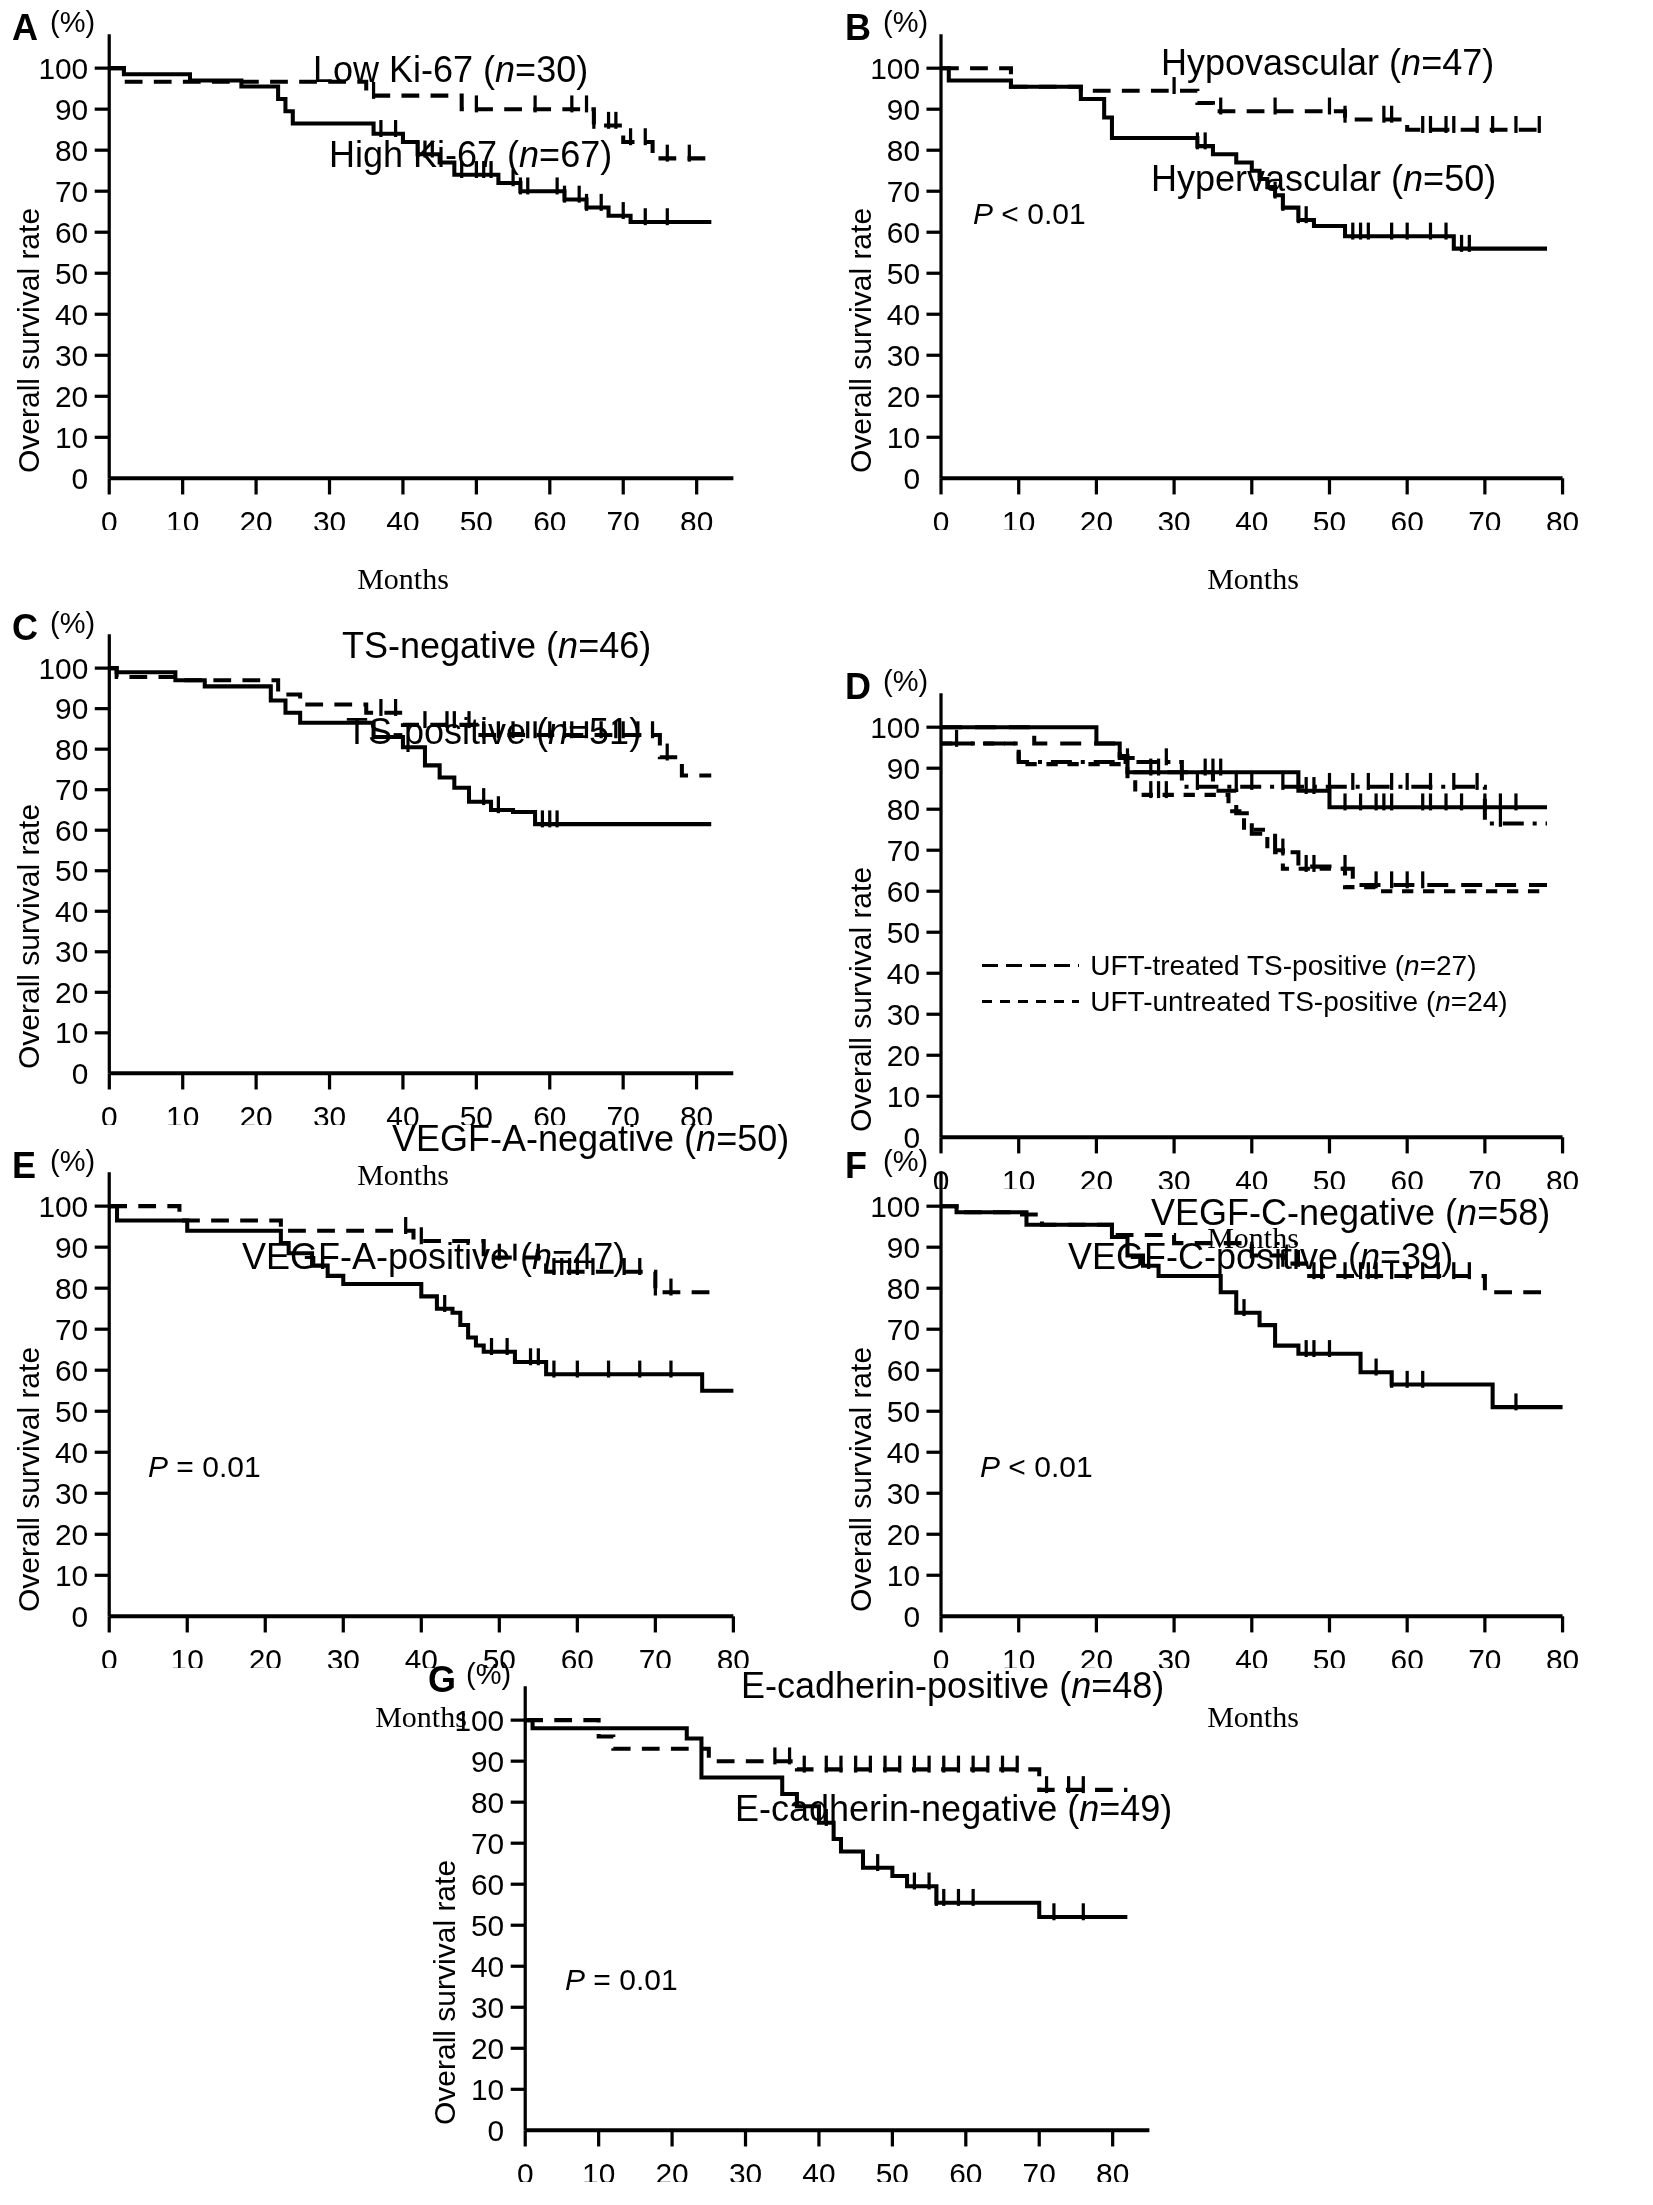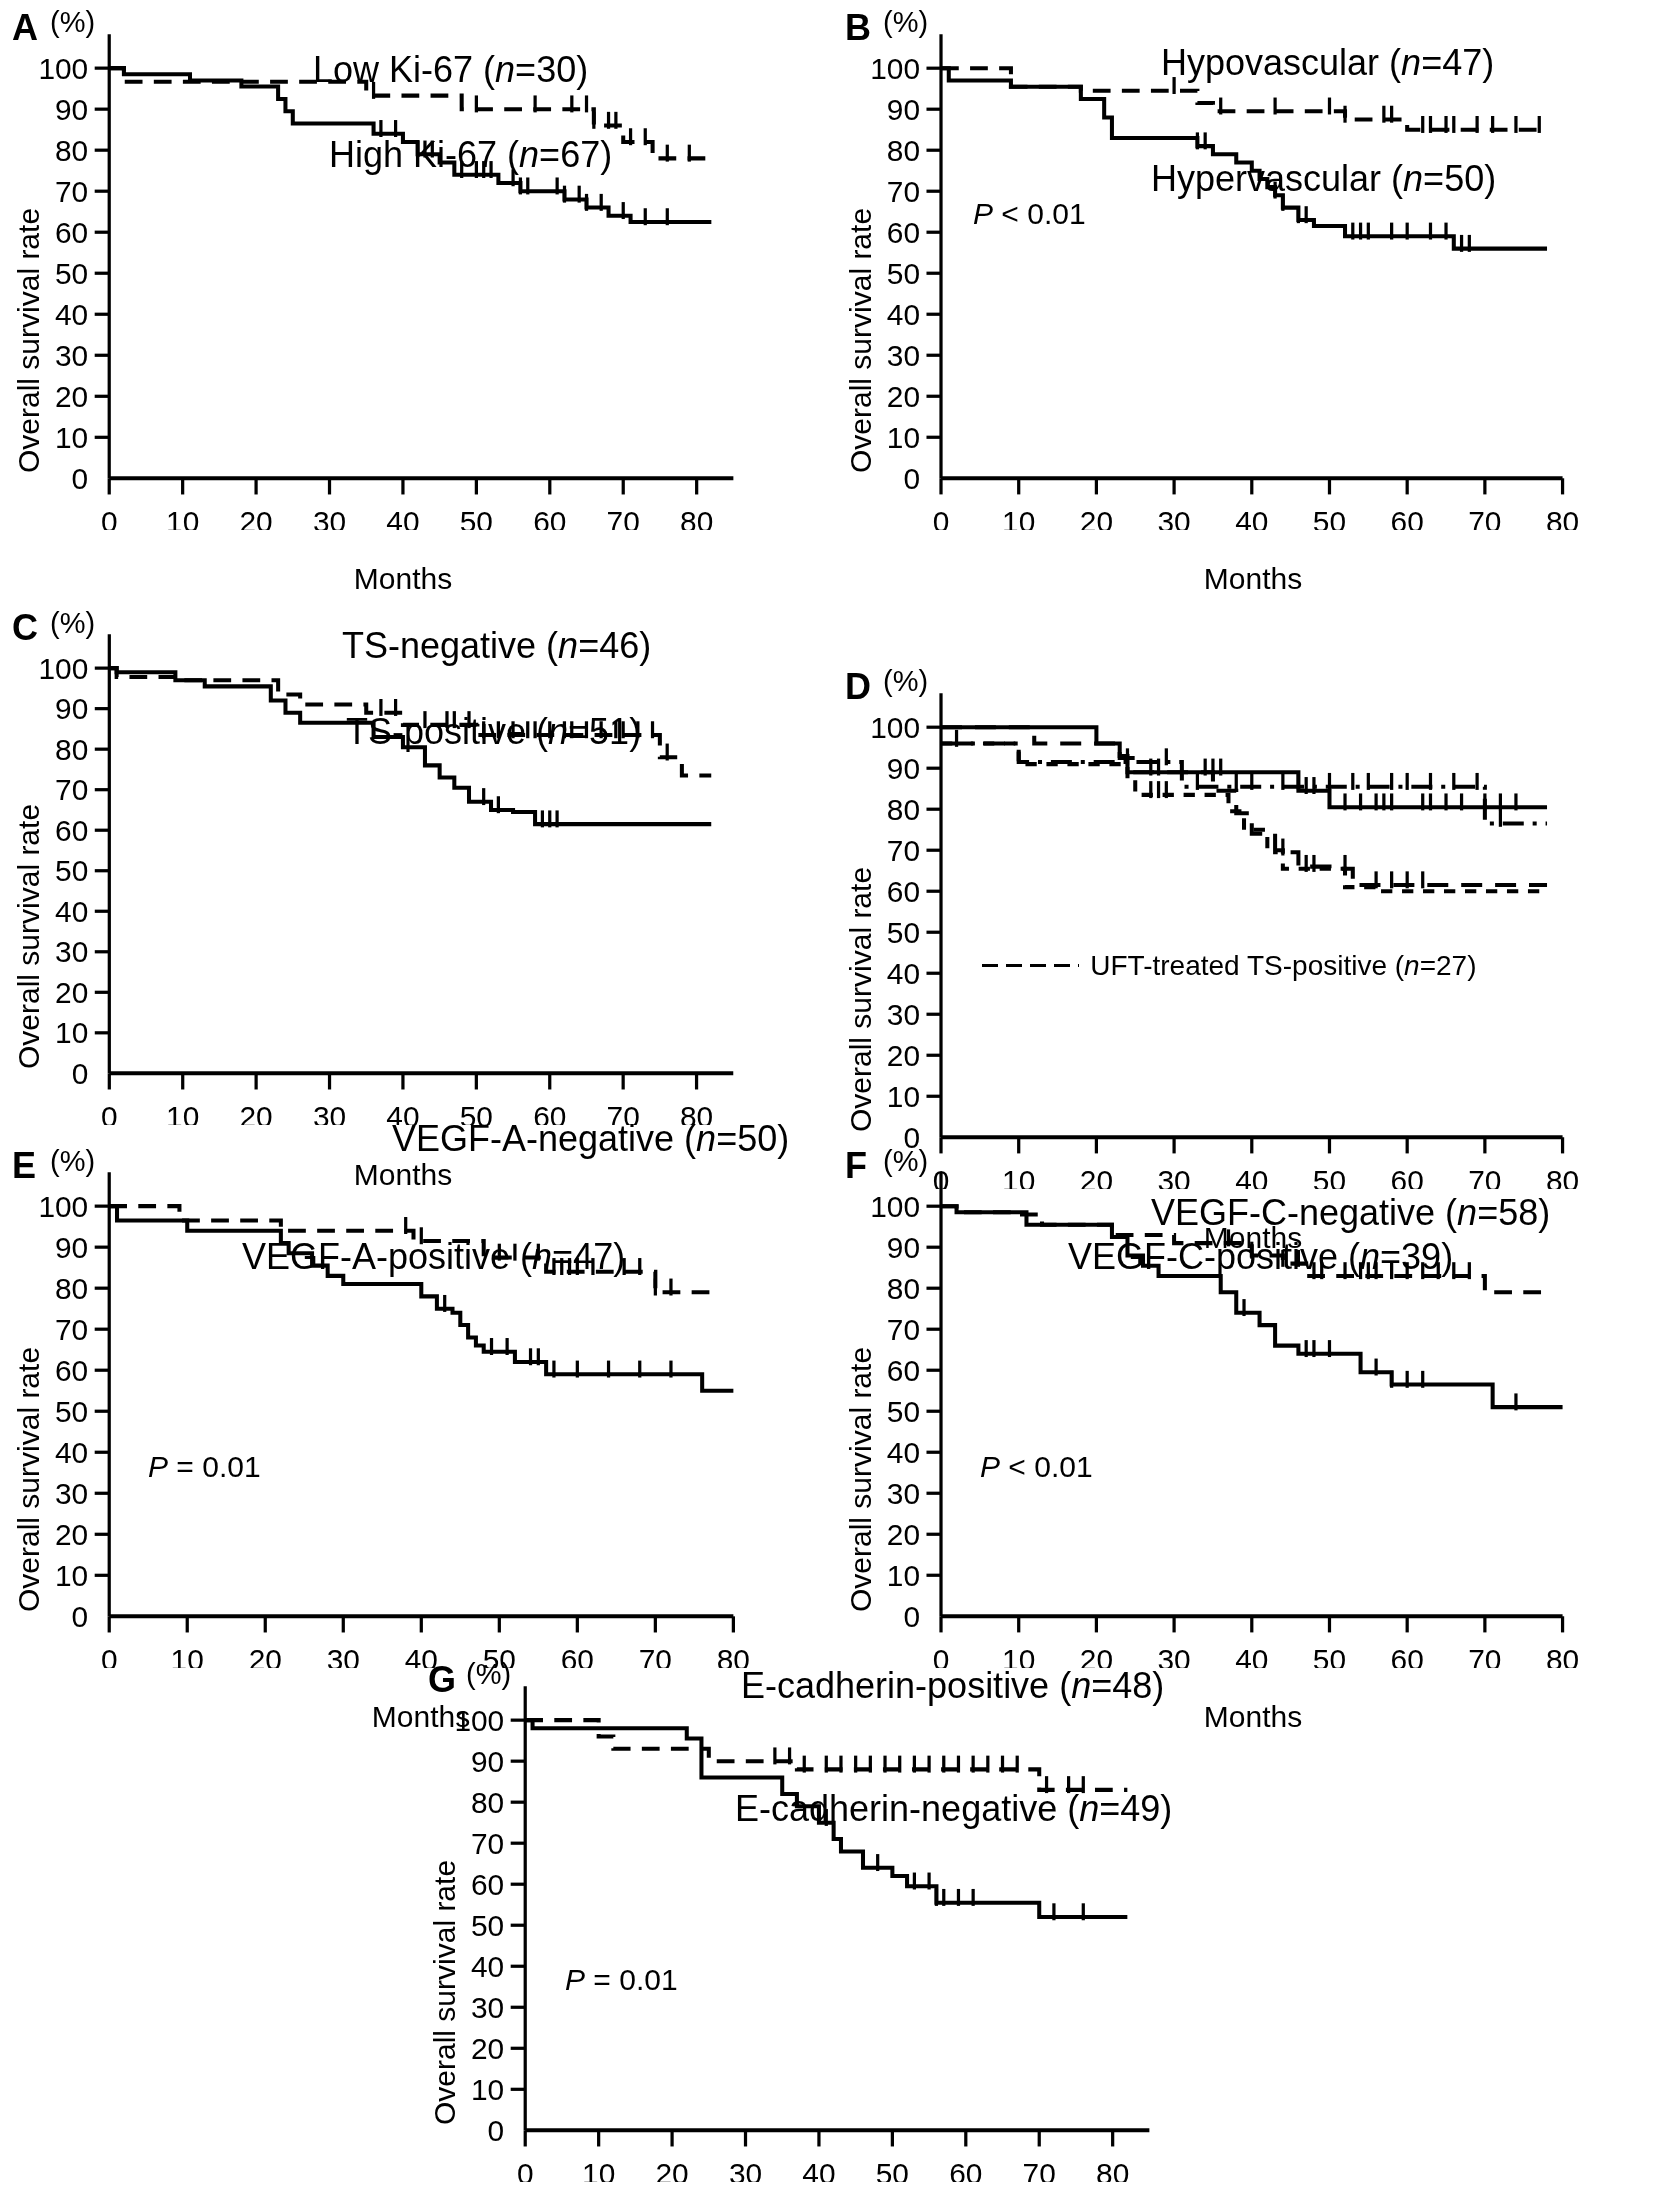--- a/index.html
+++ b/index.html
@@ -30,21 +30,21 @@
     font-size:30px;
     font-family:"Liberation Sans", sans-serif;
     transform-origin:0 0;
     transform:rotate(-90deg);
     white-space:nowrap;
     line-height:1;
   }
   .xlabel{
     position:absolute;
     font-size:30px;
-    font-family:Liberation Sans, sans-serif;
+    font-family:Liberation Serif, serif;
     white-space:nowrap;
     text-align:center;
     line-height:1;
   }
   .curve-label{
     position:absolute;
     font-size:36px;
     font-family:"Liberation Sans", sans-serif;
     white-space:nowrap;
     line-height:1;
@@ -433,20 +433,24 @@
       <line x1="1435.5" y1="966.8199999999999" x2="1435.5" y2="987.8199999999999" stroke="#000" stroke-width="4"></line>
       <line x1="1445.125" y1="966.8199999999999" x2="1445.125" y2="987.8199999999999" stroke="#000" stroke-width="4"></line>
       <line x1="1618.375" y1="1058.26" x2="1618.375" y2="1079.26" stroke="#000" stroke-width="4"></line>
       <line x1="1628" y1="1058.26" x2="1628" y2="1079.26" stroke="#000" stroke-width="4"></line>
     </svg>
     <div class="legend-box" style="left:982px;top:948px">
       <div class="legend-row">
         <span class="legend-swatch longdash"></span>
         <span class="legend-text">UFT-treated TS-positive (<i>n</i>=27)</span>
       </div>
+      <div class="legend-row">
+        <span class="legend-swatch shortdash"></span>
+        <span class="legend-text">UFT-untreated TS-positive (<i>n</i>=24)</span>
+      </div>
     </div>
     <div class="panel-letter" style="left:12px;top:1148px">E</div>
     <div class="unit-label" style="left:50px;top:1147px">(%)</div>
     <div class="ylabel" style="left:13.7px;top:1612px">Overall survival rate</div>
     <div class="xlabel" style="left:324px;top:1702px;width:194px">Months</div>
     <svg class="panel" style="left:-4px;top:1169px" width="786" height="499" viewBox="-5 1448 973 618">
       <line x1="135" y1="1452" x2="135" y2="2002" stroke="#000" stroke-width="4"></line>
       <line x1="135" y1="2002" x2="908" y2="2002" stroke="#000" stroke-width="5"></line>
       <text class="tick-text" x="109" y="2015" text-anchor="end">0</text>
       <line x1="117" y1="1951.2" x2="135" y2="1951.2" stroke="#000" stroke-width="4"></line>

